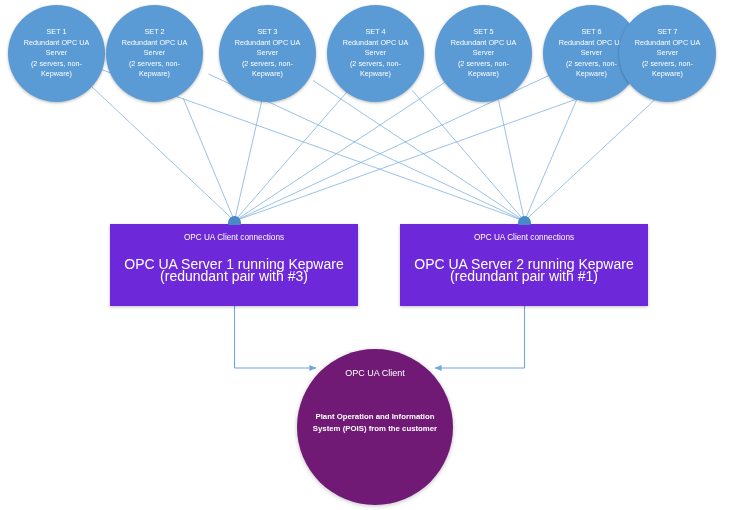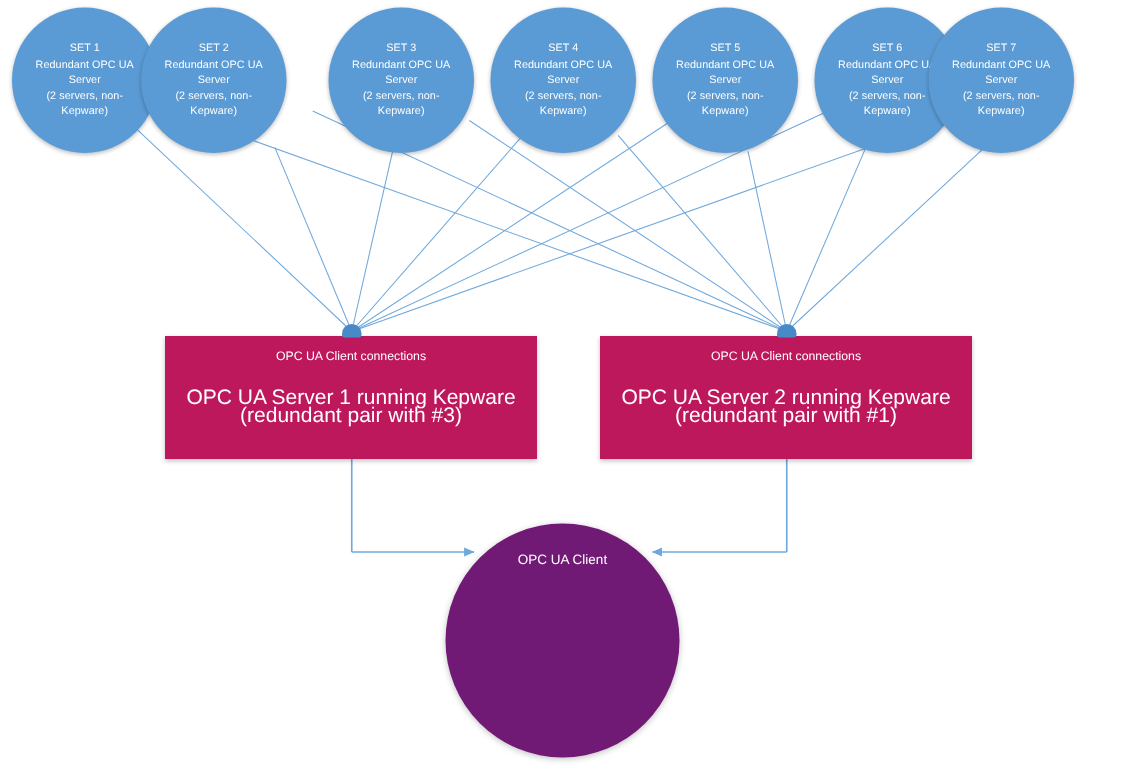--- a/index.html
+++ b/index.html
@@ -44,21 +44,21 @@
     line-height: 10.6px;
     text-align: center;
     width: 84px;
     letter-spacing: 0.05px;
   }
   .node-circle .label .set-name {
     display: block;
   }
   .green-box {
     position: absolute;
-    background: #be185d;
+    background: #6d28d9;
     box-shadow: 0 1px 3px rgba(0,0,0,0.25);
     z-index: 2;
   }
   .green-box .gb-top {
     position: absolute;
     top: 8px;
     left: 0;
     right: 0;
     text-align: center;
     color: #ffffff;
@@ -157,21 +157,21 @@
   <div class="node-circle" style="left:8px; top:5px;">
     <div class="label">
       <span class="set-name">SET 1</span>
       <span>Redundant OPC UA</span><br>
       <span>Server</span><br>
       <span>(2 servers, non-</span><br>
       <span>Kepware)</span>
     </div>
   </div>
 
-  <div class="node-circle" style="left:94px; top:5px;">
+  <div class="node-circle" style="left:106px; top:5px;">
     <div class="label">
       <span class="set-name">SET 2</span>
       <span>Redundant OPC UA</span><br>
       <span>Server</span><br>
       <span>(2 servers, non-</span><br>
       <span>Kepware)</span>
     </div>
   </div>
 
   <div class="node-circle" style="left:219px; top:5px;">
@@ -238,15 +238,19 @@
       <span>OPC UA Server 2 running Kepware</span>
       <span class="l2">(redundant pair with #1)</span>
     </div>
   </div>
 
   <div class="hub-dot" style="left:228px; top:216px;"></div>
   <div class="hub-dot" style="left:518px; top:216px;"></div>
 
   <div class="orange-circle" style="left:297px; top:349px;">
     <div class="oc-title">OPC UA Client</div>
+    <div class="oc-sub">
+      <span>Plant Operation and Information</span>
+      <span class="l2">System (POIS) from the customer</span>
+    </div>
   </div>
 
 </div>
 
 </body></html>

